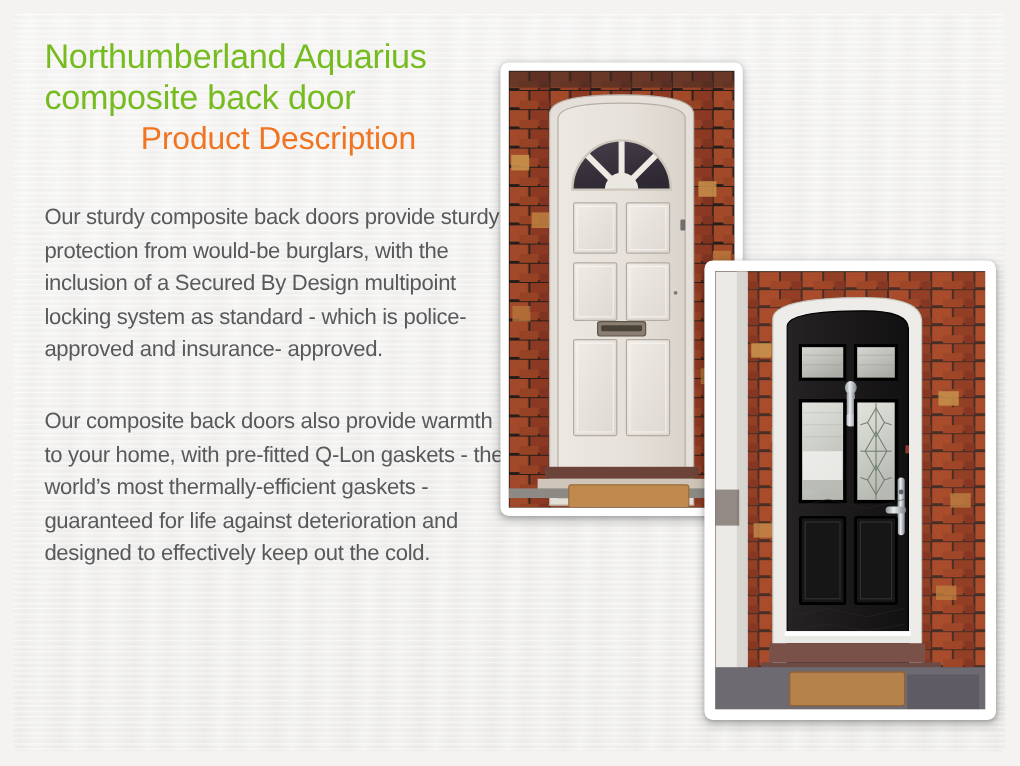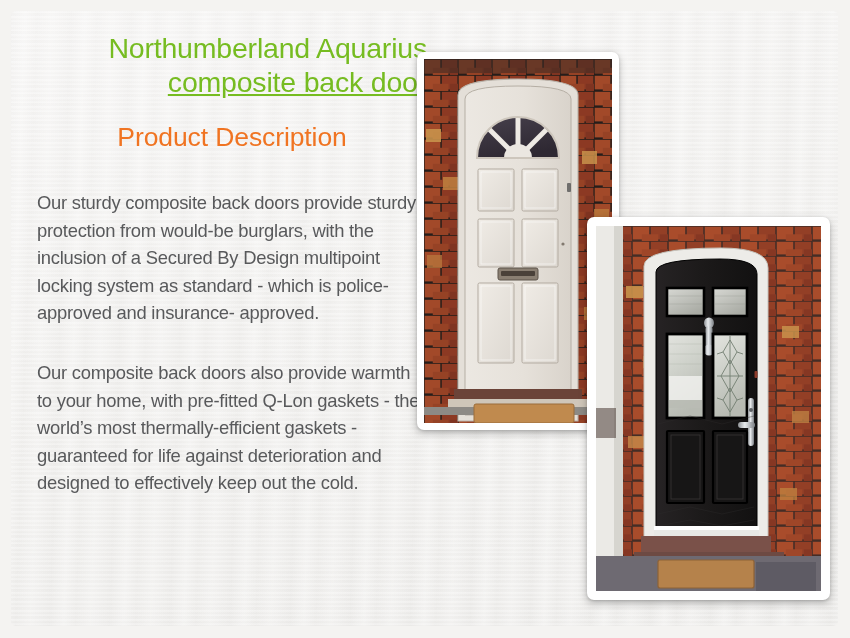--- a/index.html
+++ b/index.html
@@ -56,31 +56,30 @@
   #text-col {
     position: absolute;
     left: 26px;
     top: 20px;
     width: 390px;
   }
   .title {
     color: #76bc21;
     font-size: 28.5px;
     line-height: 34px;
-    text-align: right;
+    text-align: left;
     letter-spacing: -0.2px;
     white-space: nowrap;
   }
-  .title .ln2 { display: block; text-decoration: underline; }
+  .title .ln2 { display: block; }
   .subtitle {
     color: #f07422;
     font-size: 26.5px;
     line-height: 32px;
     text-align: center;
-    margin-top: 22px;
     letter-spacing: -0.1px;
   }
   .para {
     color: #58595b;
     font-size: 18.4px;
     line-height: 27.6px;
     margin-top: 36px;
     letter-spacing: -0.25px;
   }
   .para.second { margin-top: 32px; }

